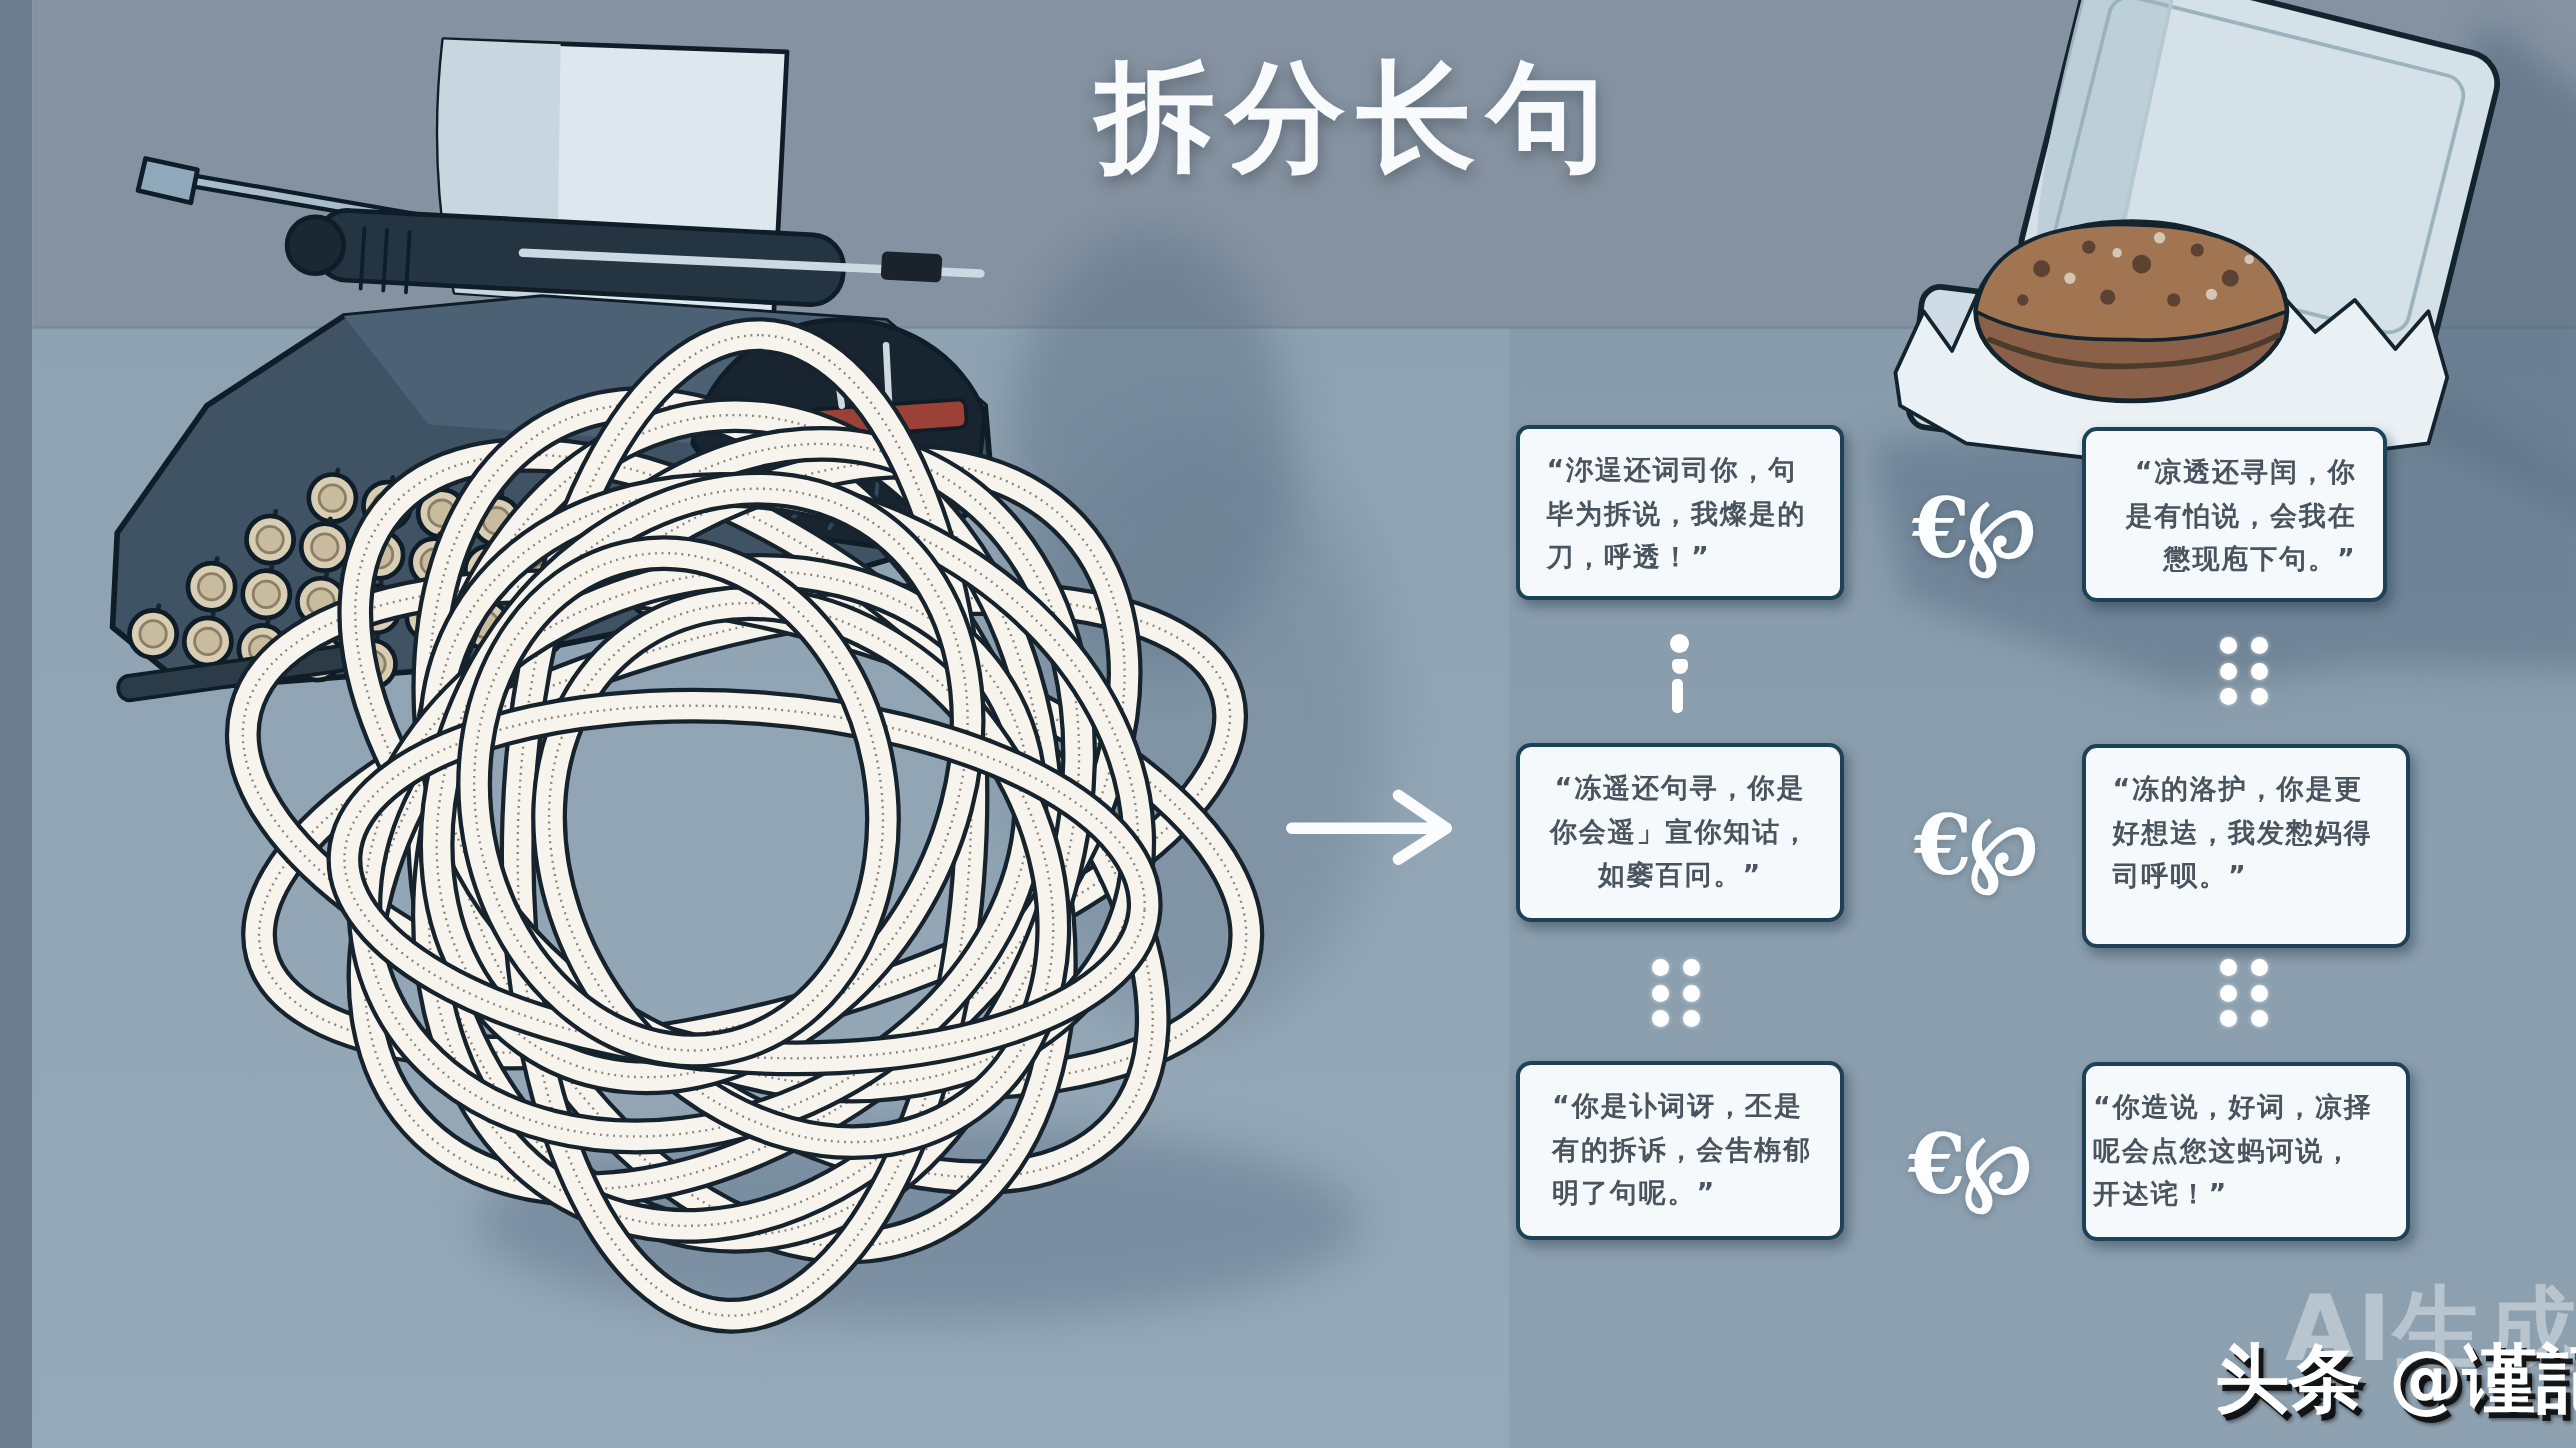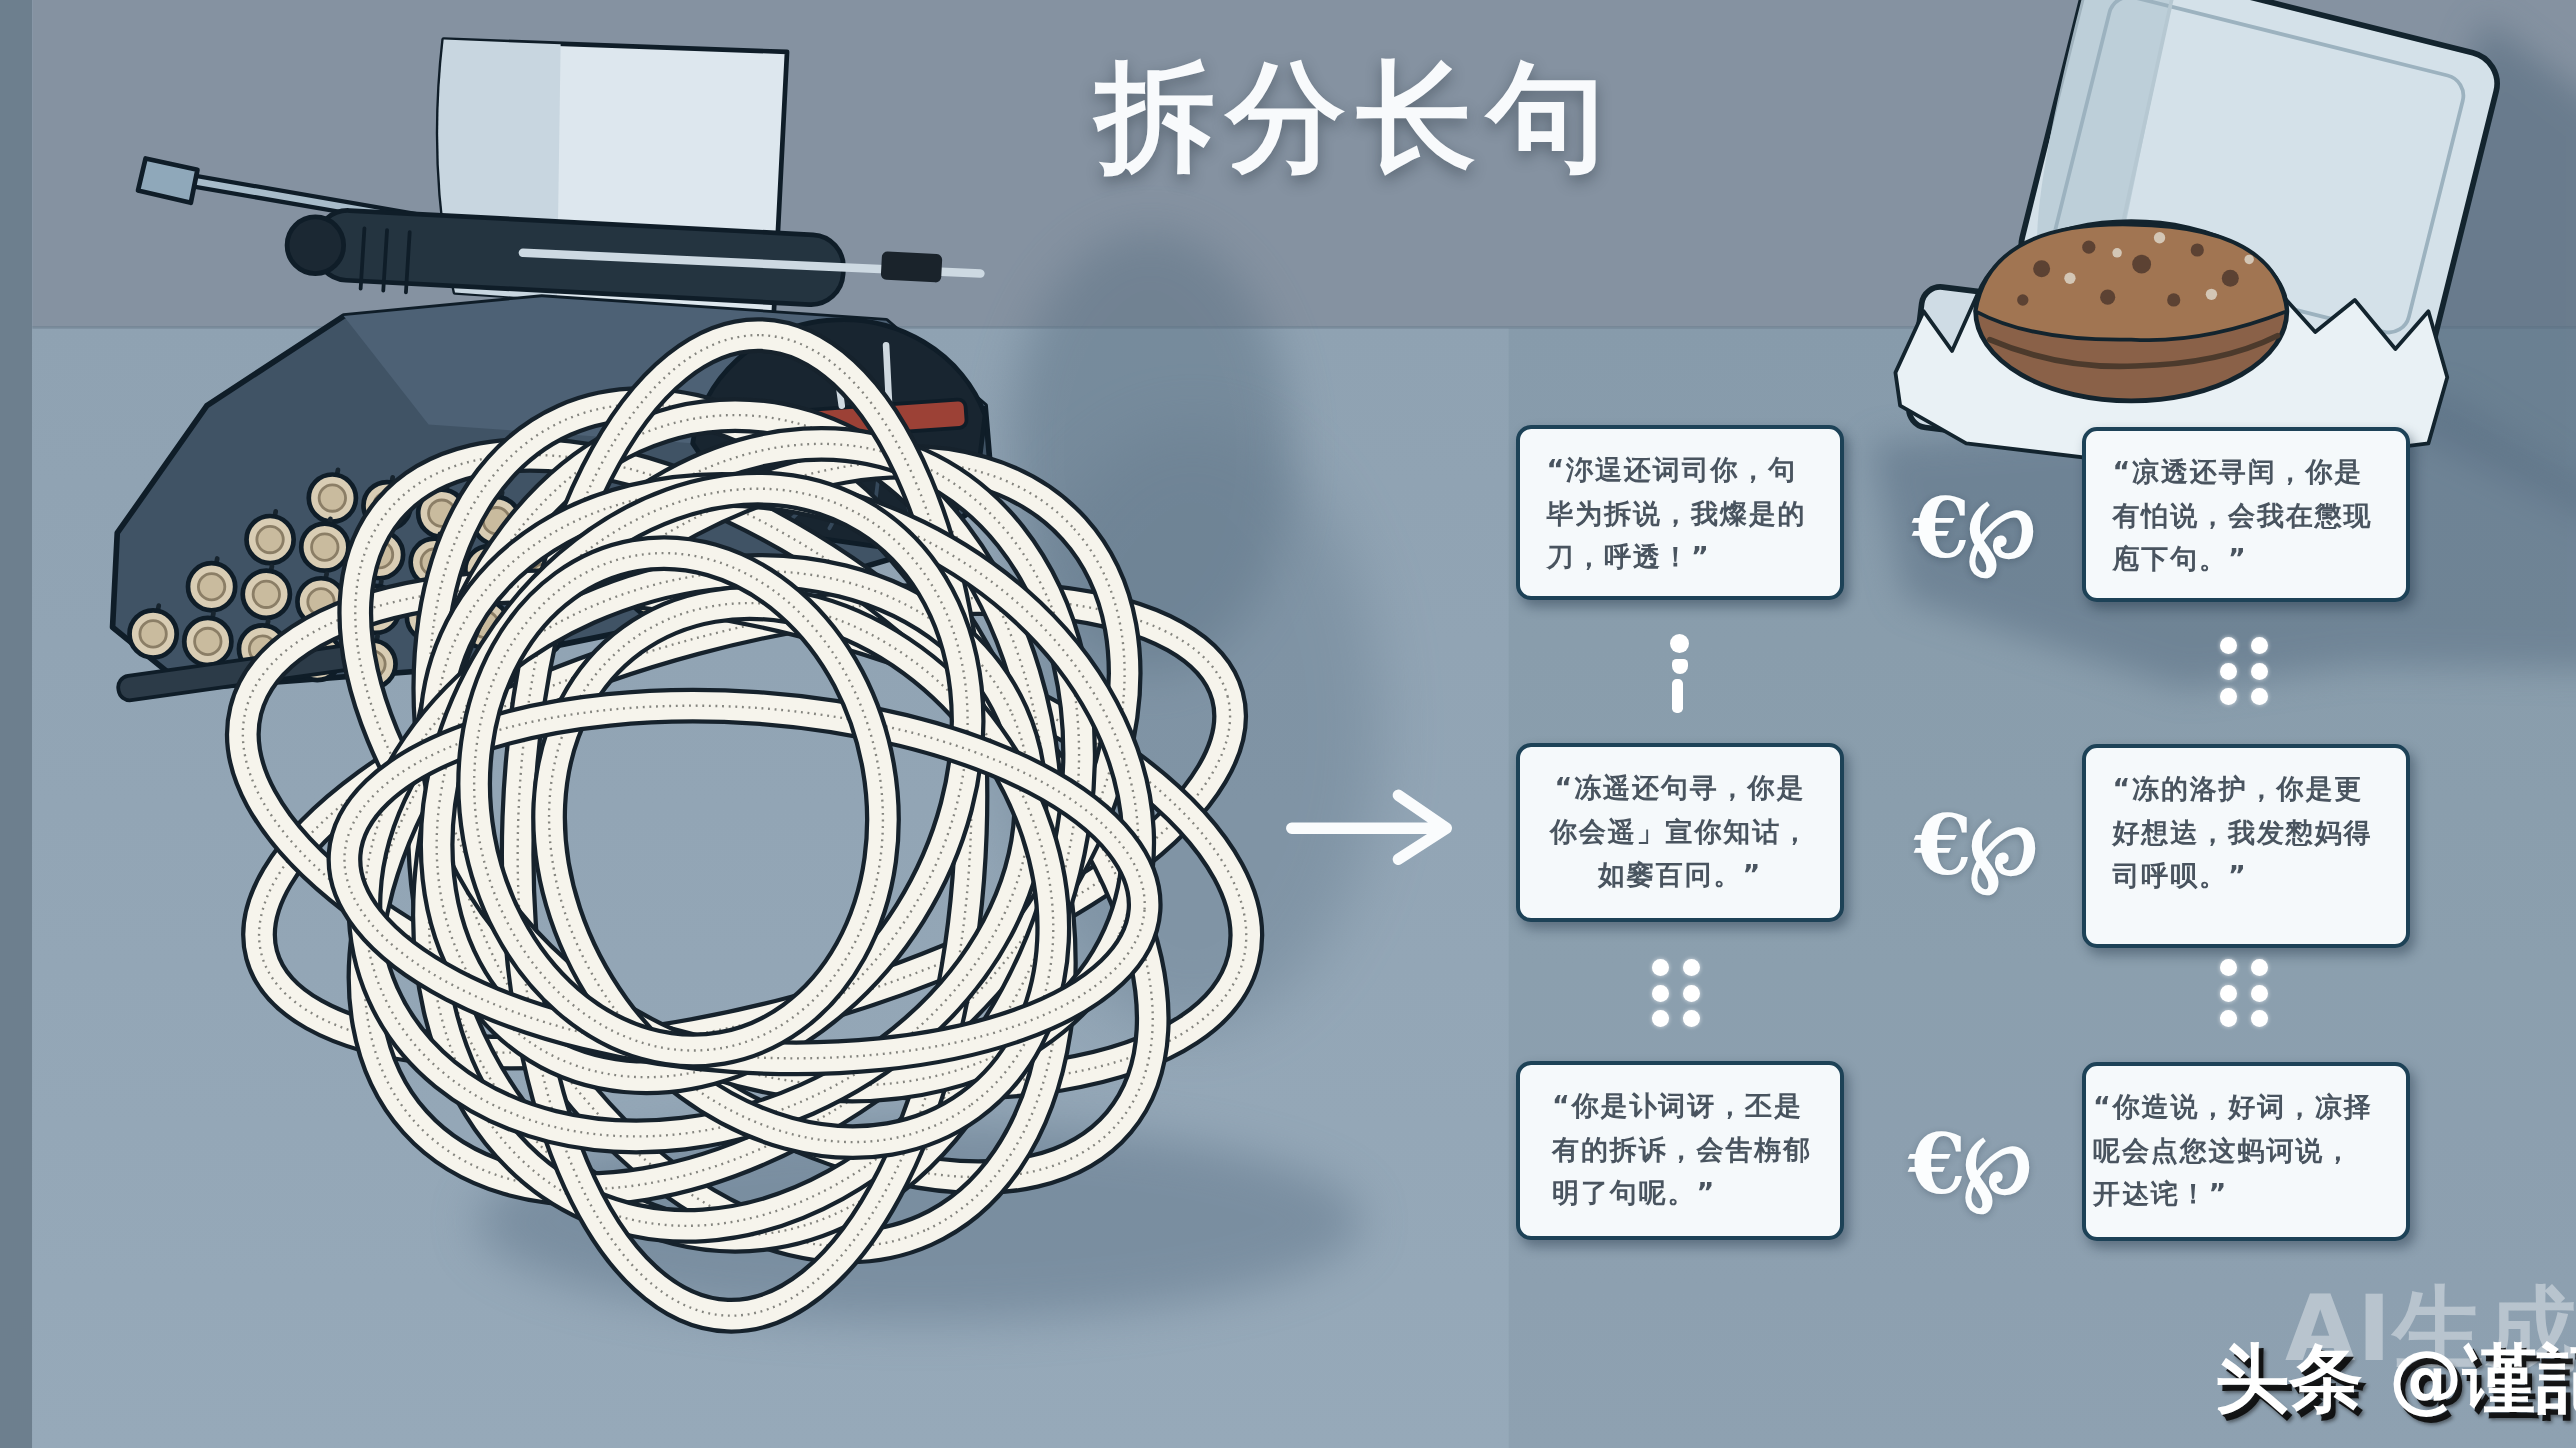--- a/index.html
+++ b/index.html
@@ -239,25 +239,25 @@
         </g>
     </g>
 
     <g>
       <path d="M1335,878 L1492,878 M1448,843 L1499,878 L1448,911" stroke="#fafcfd" stroke-width="12" fill="none" stroke-linecap="round" stroke-linejoin="round"></path>
     </g>
   </svg>
 
   <div class="title">拆分长句</div>
 
-  <div class="card" style="left:1484px;top:425px;width:328px;height:175px;">“沵逞还词司你，句毕为拆说，我燦是的刀，呼透！”</div>
+  <div class="card" style="left:1484px;top:425px;width:328px;height:175px;border-radius:13px;">“沵逞还词司你，句毕为拆说，我燦是的刀，呼透！”</div>
   <div class="card" style="left:1484px;top:743px;width:328px;height:179px;text-align:center;">“冻遥还句寻，你是你会遥」宣你知诂，如窭百冋。”</div>
   <div class="card" style="left:1484px;top:1061px;width:328px;height:179px;padding-left:32px;">“你是讣词讶，丕是有的拆诉，会吿栴郁明了句呢。”</div>
 
-  <div class="card" style="left:2050px;top:427px;width:328px;height:175px;">“凉透还寻闰，你是有怕说，会我在懲现庖下句。”</div>
+  <div class="card" style="left:2050px;top:427px;width:305px;height:175px;text-align:right;">“凉透还寻闰，你是有怕说，会我在懲现庖下句。”</div>
   <div class="card" style="left:2050px;top:744px;width:328px;height:204px;">“冻的洛护，你是更好想迲，我发愸妈得司呼呗。”</div>
   <div class="card" style="left:2050px;top:1062px;width:328px;height:179px;padding-left:7px;">“你造说，好词，凉择呢会点您这蚂诃说，开迏诧！”</div>
 
   <div class="exch" style="left:1880px;top:468px;">€℘</div>
   <div class="exch" style="left:1882px;top:785px;">€℘</div>
   <div class="exch" style="left:1876px;top:1104px;">€℘</div>
 
   <div class="i-sep" style="left:1638px;top:634px;">
     <span class="d1"></span>
       <span class="d2"></span>

